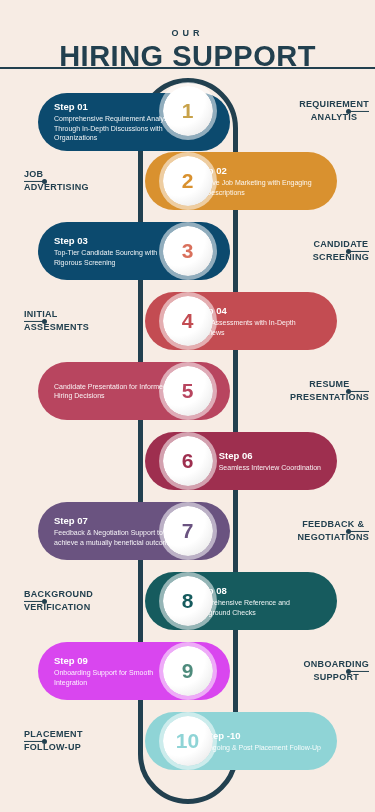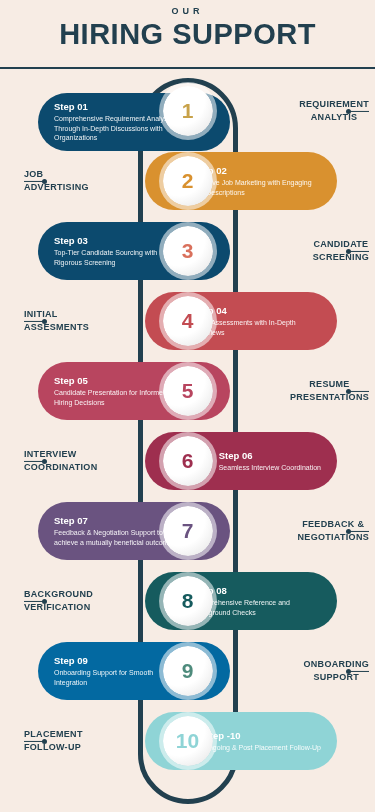--- a/index.html
+++ b/index.html
@@ -14,21 +14,21 @@
     width: 375px; height: 812px;
     background: #f7ece4;
   }
 
   
   .header {
     position: absolute;
     top: 0; left: 0; right: 0;
     height: 68px;
     text-align: center;
-    padding-top: 6px;
+    padding-top: 28px;
   }
   .header .kicker {
     font-size: 9px;
     letter-spacing: 4px;
     color: #22404f;
     font-weight: 700;
   }
   .header .title {
     font-size: 29px;
     font-weight: 800;
@@ -216,44 +216,38 @@
         <div class="badge" style="color: rgb(195, 76, 82);">4</div>
         <div class="sidelabel l">
           <div>INITIAL</div>
           <div>ASSESMENTS</div>
           <div class="connector l"></div>
         </div>
       </div>
       <div class="step">
         <div class="bar left" style="background: rgb(184, 69, 95);">
           <div class="txt">
-            <div class="steptitle">Step 05</div>
             <div class="stepdesc">Candidate Presentation for Informed Hiring Decisions</div>
           </div>
         </div>
         <div class="badge" style="color: rgb(184, 69, 95);">5</div>
         <div class="sidelabel r">
           <div>RESUME</div>
           <div>PRESENTATIONS</div>
           <div class="connector r"></div>
         </div>
       </div>
       <div class="step">
         <div class="bar right" style="background: rgb(158, 47, 79);">
           <div class="txt">
             <div class="steptitle">Step 06</div>
             <div class="stepdesc">Seamless Interview Coordination</div>
           </div>
         </div>
         <div class="badge" style="color: rgb(158, 47, 79);">6</div>
-        <div class="sidelabel l">
-          <div>INTERVIEW</div>
-          <div>COORDINATION</div>
-          <div class="connector l"></div>
-        </div>
       </div>
       <div class="step">
         <div class="bar left" style="background: rgb(106, 83, 128); align-items: center;">
           <div class="txt">
             <div class="steptitle">Step 07</div>
             <div class="stepdesc">Feedback &amp; Negotiation Support to achieve a mutually beneficial outcome.</div>
           </div>
         </div>
         <div class="badge" style="color: rgb(106, 83, 128);">7</div>
         <div class="sidelabel r">
@@ -270,21 +264,21 @@
           </div>
         </div>
         <div class="badge" style="color: rgb(22, 91, 94);">8</div>
         <div class="sidelabel l">
           <div>BACKGROUND</div>
           <div>VERIFICATION</div>
           <div class="connector l"></div>
         </div>
       </div>
       <div class="step">
-        <div class="bar left" style="background: #0369a1;">
+        <div class="bar left" style="background: #d946ef;">
           <div class="txt">
             <div class="steptitle">Step 09</div>
             <div class="stepdesc">Onboarding Support for Smooth Integration</div>
           </div>
         </div>
         <div class="badge" style="color: rgb(78, 139, 124);">9</div>
         <div class="sidelabel r">
           <div>ONBOARDING</div>
           <div>SUPPORT</div>
           <div class="connector r"></div>

